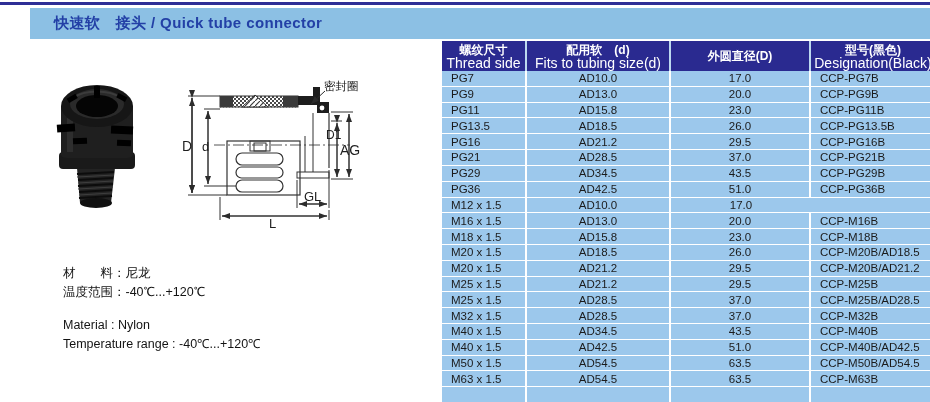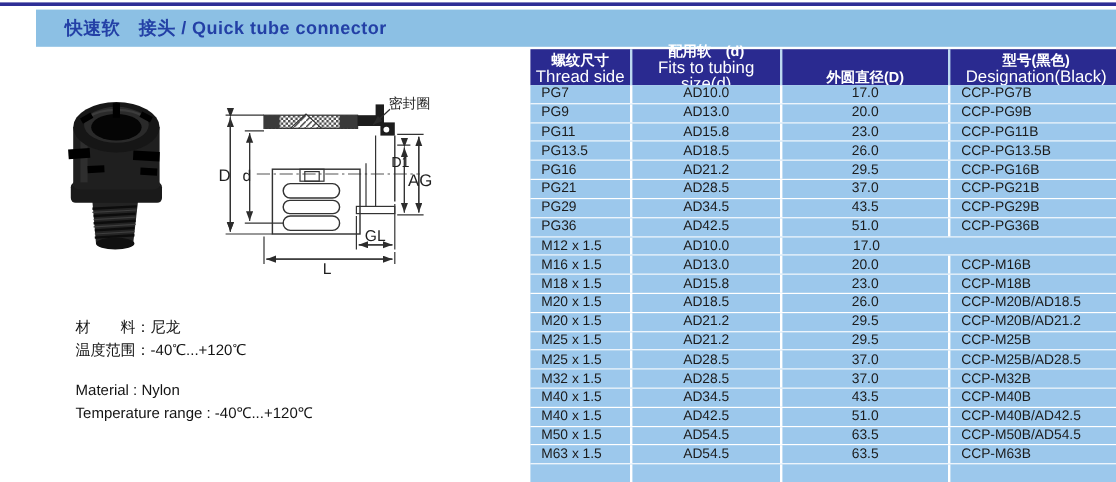--- a/index.html
+++ b/index.html
@@ -32,21 +32,21 @@
   .th .cn{font-size:12px;font-weight:bold;line-height:14px;}
   .th .en{font-size:14px;line-height:13px;}
   .tbody{flex:1;display:flex;flex-direction:column;}
   .trow{flex:1;display:flex;background:#9cc8ec;border-bottom:1px solid #ffffff;}
   .trow:last-child{border-bottom:none;}
   .tcell{
     border-right:2px solid #ffffff;display:flex;align-items:center;
     font-size:11.5px;color:#1b1b1b;overflow:hidden;white-space:nowrap;
   }
   .tcell:last-child{border-right:none;}
-  .w0{width:85px;} .w1{width:125px;} .w2{width:140px;justify-content:flex-end;} .w3{flex:1;}
+  .w0{width:85px;} .w1{width:144px;} .w2{width:140px;} .w3{flex:1;}
   .pl{padding-left:9px;} .ctr{justify-content:center;}
 </style>
 </head>
 <body>
 
 <div class="topline"></div>
 
 <div class="titlebar">
   <span class="txt">快速软　接头 / Quick tube connector</span>
 </div>

